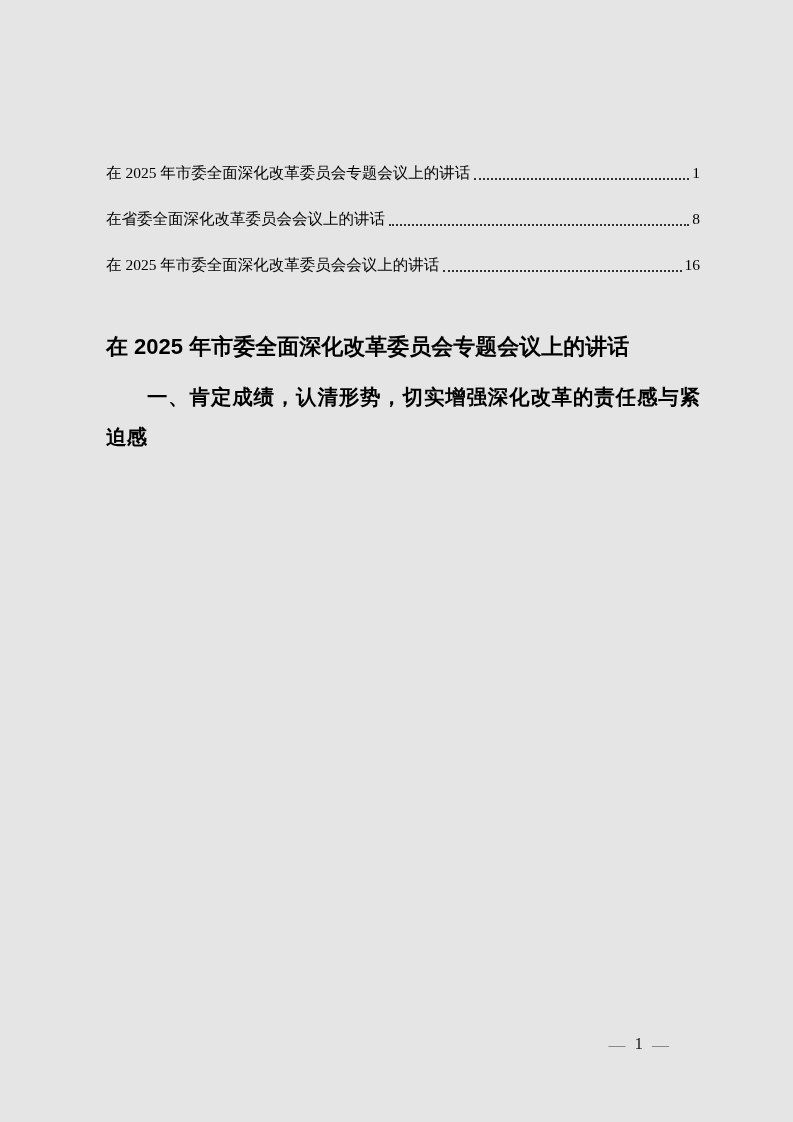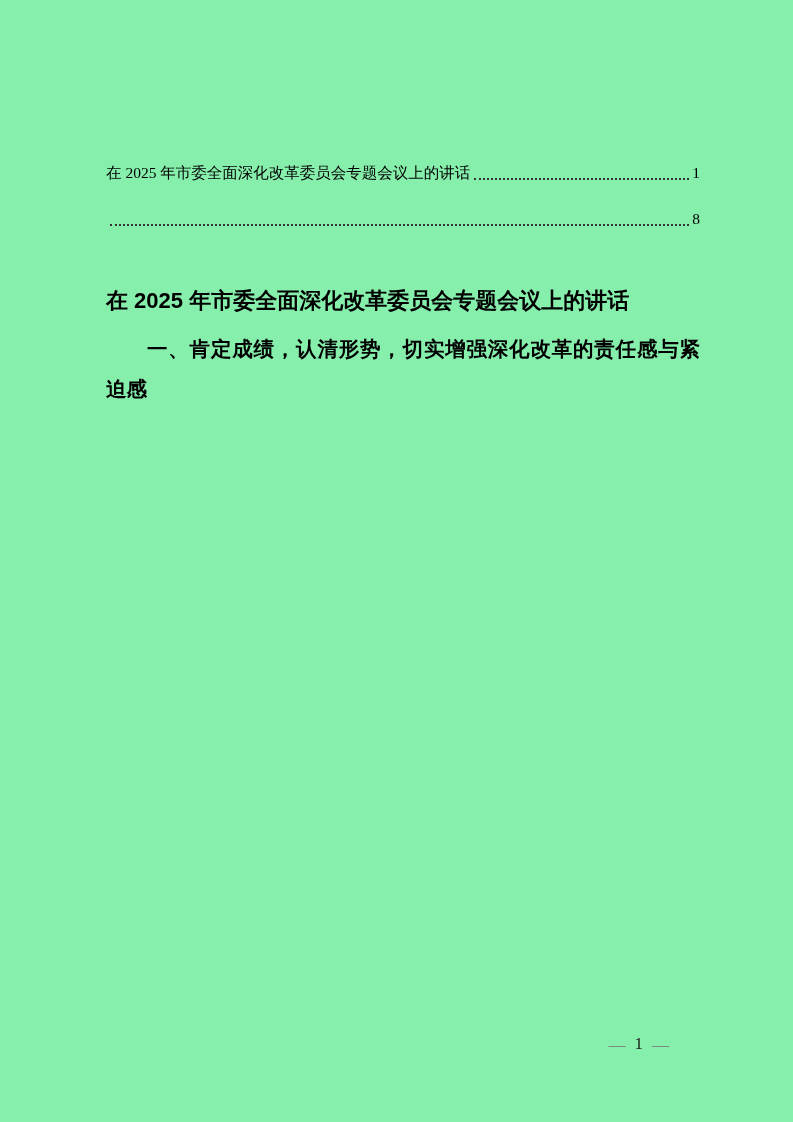--- a/index.html
+++ b/index.html
@@ -5,21 +5,21 @@
   html, body {
     margin: 0;
     padding: 0;
     background: #ffffff;
   }
   .page {
     position: relative;
     width: 793px;
     height: 1122px;
     margin: 0 auto;
-    background: #86efac;
+    background: #e5e5e5;
     box-sizing: border-box;
     padding: 162px 93px 0 106px;
     font-family: "Liberation Serif", "DejaVu Serif", serif;
     color: #000000;
     overflow: hidden;
   }
 
   
   .toc {
     width: 100%;
@@ -72,21 +72,21 @@
     text-indent: 2em;
     color: #000000;
   }
   .section-heading {
     margin: 0;
     font-size: 20.5px;
     line-height: 40px;
     text-align: justify;
     text-indent: 2em;
     font-weight: bold;
-    font-family: Liberation Mono, monospace;
+    font-family: Liberation Sans, sans-serif;
     color: #000000;
   }
 
   
   .page-footer {
     position: absolute;
     right: 124px;
     bottom: 68px;
     display: inline-flex;
     align-items: center;
@@ -110,24 +110,30 @@
 
   <div class="toc">
 
     <div class="toc-row">
       <span class="toc-title">在 2025 年市委全面深化改革委员会专题会议上的讲话</span>
       <span class="toc-leader"></span>
       <span class="toc-page">1</span>
     </div>
 
     <div class="toc-row">
+      <span class="toc-title">在省委全面深化改革委员会会议上的讲话</span>
       <span class="toc-leader"></span>
       <span class="toc-page">8</span>
     </div>
 
+    <div class="toc-row">
+      <span class="toc-title">在 2025 年市委全面深化改革委员会会议上的讲话</span>
+      <span class="toc-leader"></span>
+      <span class="toc-page">16</span>
+    </div>
 
   </div>
 
   <h1 class="article-title">在 2025 年市委全面深化改革委员会专题会议上的讲话</h1>
 
 
 
   <p class="section-heading">一、肯定成绩，认清形势，切实增强深化改革的责任感与紧迫感</p>
 
 

